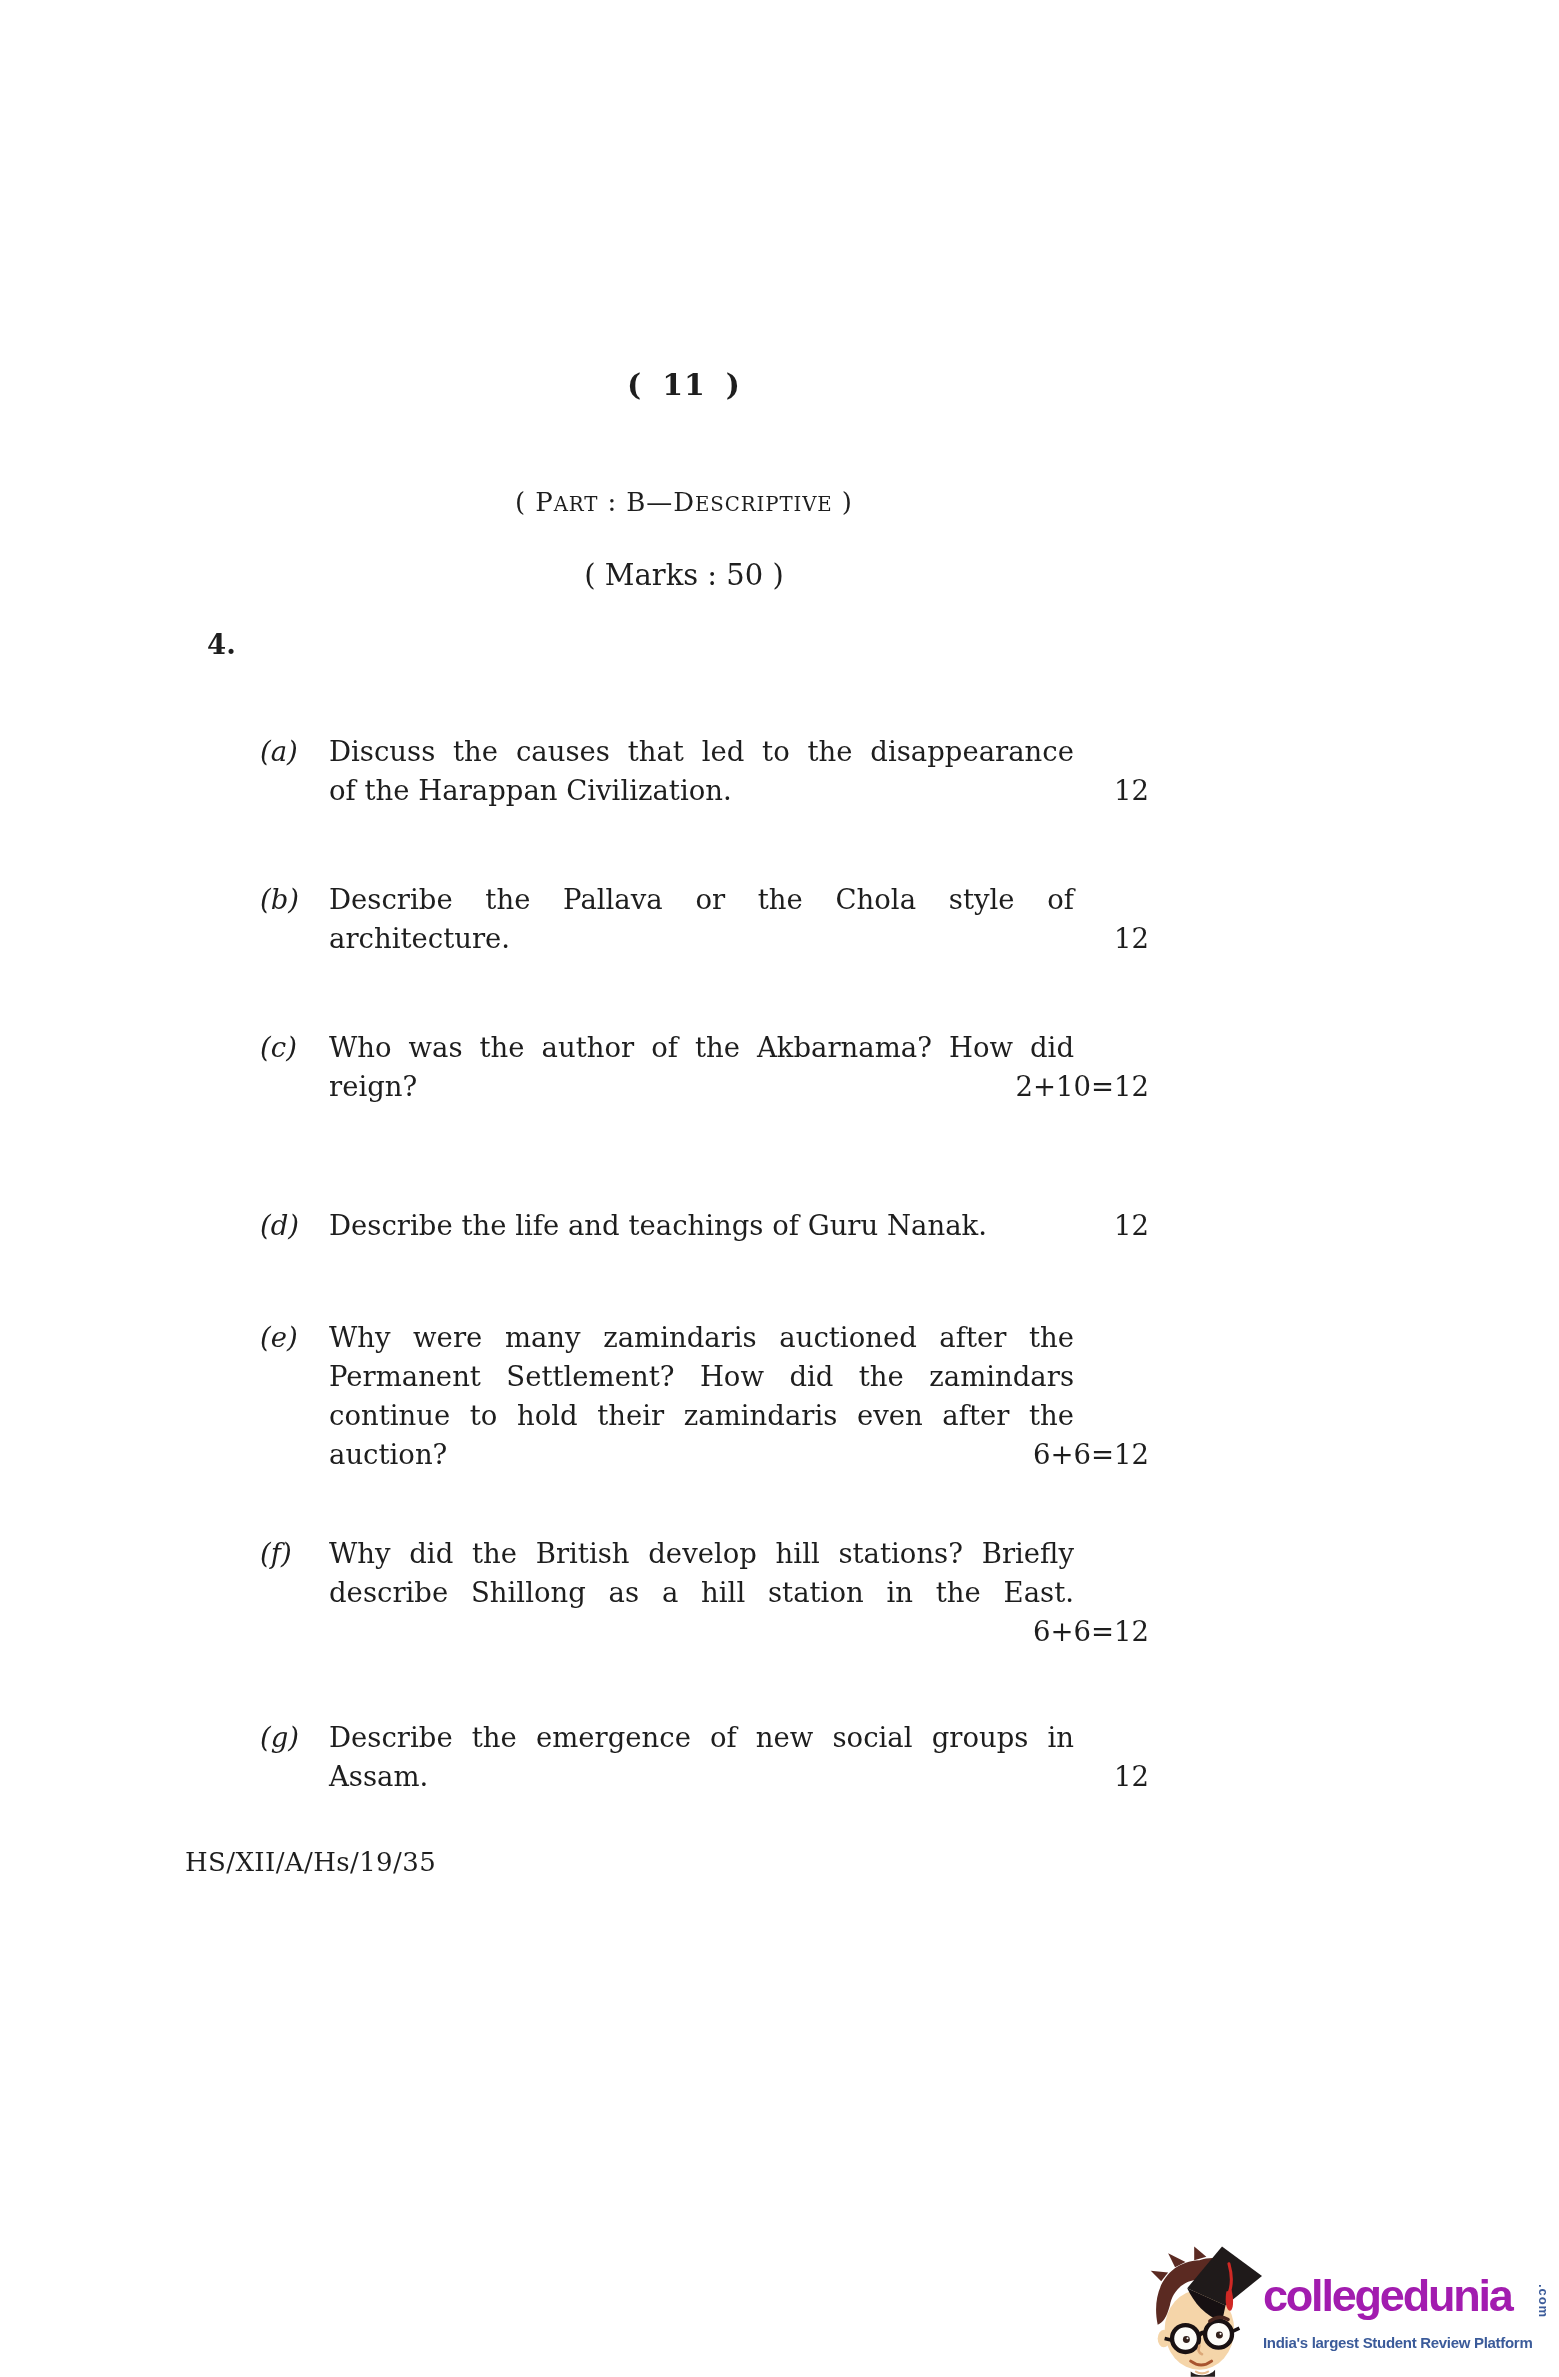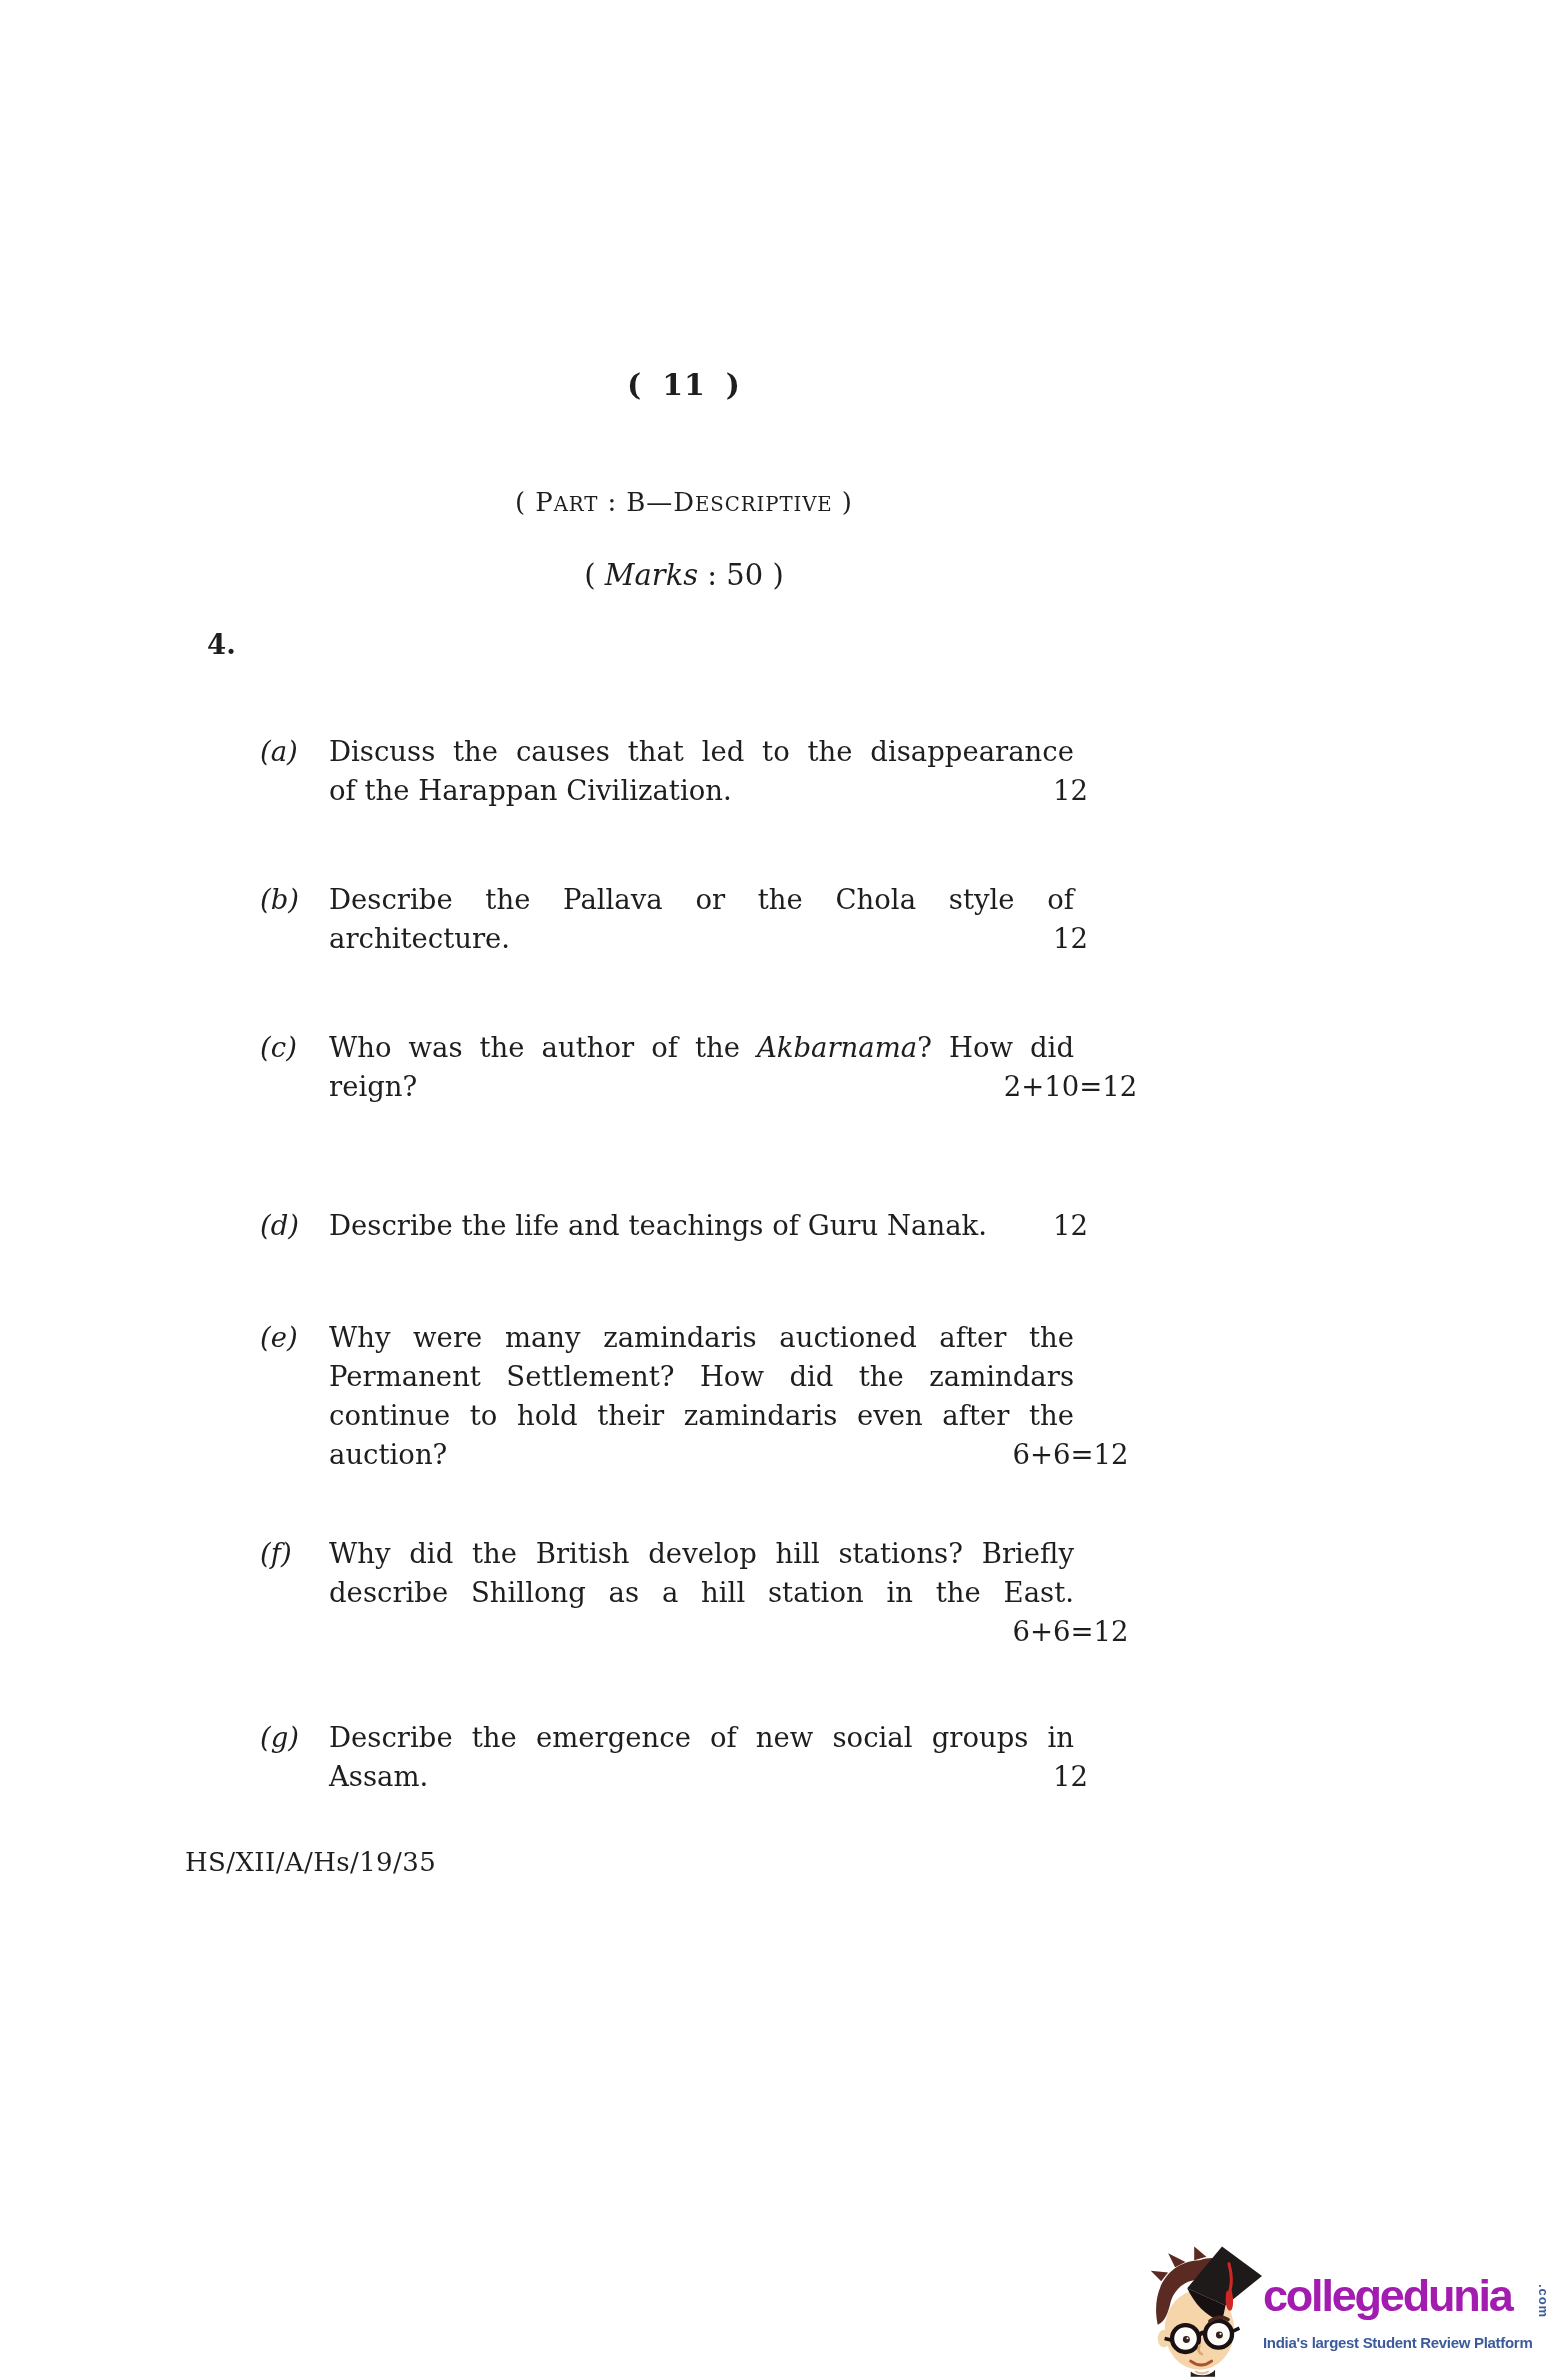--- a/index.html
+++ b/index.html
@@ -3,37 +3,37 @@
 <meta charset="utf-8">
 <style>
   html,body{margin:0;padding:0}
   body{
     width:1559px;height:2377px;position:relative;overflow:hidden;
     background:#ffffff;color:#1e1e1e;
     font-family:"DejaVu Serif","Liberation Serif",serif;
   }
   .abs{position:absolute}
   .centerband{left:213px;width:942px;text-align:center}
-  .it{font-style:italic}
+  .it{}
   .bd{font-weight:normal}
   .sc{font-size:0.76em}
 
   #page-number{top:365px;font-size:30px;line-height:39px;font-weight:bold;word-spacing:8.7px;letter-spacing:0.9px}
   #part-heading{top:483px;font-size:26px;line-height:39px;letter-spacing:0.9px}
   #marks-heading{top:556px;font-size:29px;line-height:39px}
 
   #question-4{top:625px;left:207px;width:942px;font-size:27.5px;line-height:39px;display:flex}
   #question-4 .qnum{width:42px;font-weight:bold;flex:0 0 auto}
 
   .item{position:absolute;left:260px;width:889px;font-size:27.5px;line-height:39px}
   .item .lbl{position:absolute;left:0;top:0;font-style:italic}
   .item .txt{margin-left:69px;width:745px;position:relative}
   .line{position:relative;min-height:39px}
   .line.just{text-align:justify;text-align-last:justify}
-  .line .marks{position:absolute;right:-75px;top:0;width:157px;text-align:center}
+  .line .marks{position:absolute;right:-75px;top:0;width:157px;text-align:right}
 
   #footer-code{left:185px;top:1845px;font-size:26px;line-height:35px;letter-spacing:0.4px}
 
   
   #logo{left:1130px;top:2229px;width:429px;height:148px}
   #logo .brand{
     position:absolute;left:133px;top:44px;
     font-family:"Liberation Sans","DejaVu Sans",sans-serif;
     font-weight:bold;font-size:45px;letter-spacing:-2.2px;color:#a21caf;line-height:1;
   }

